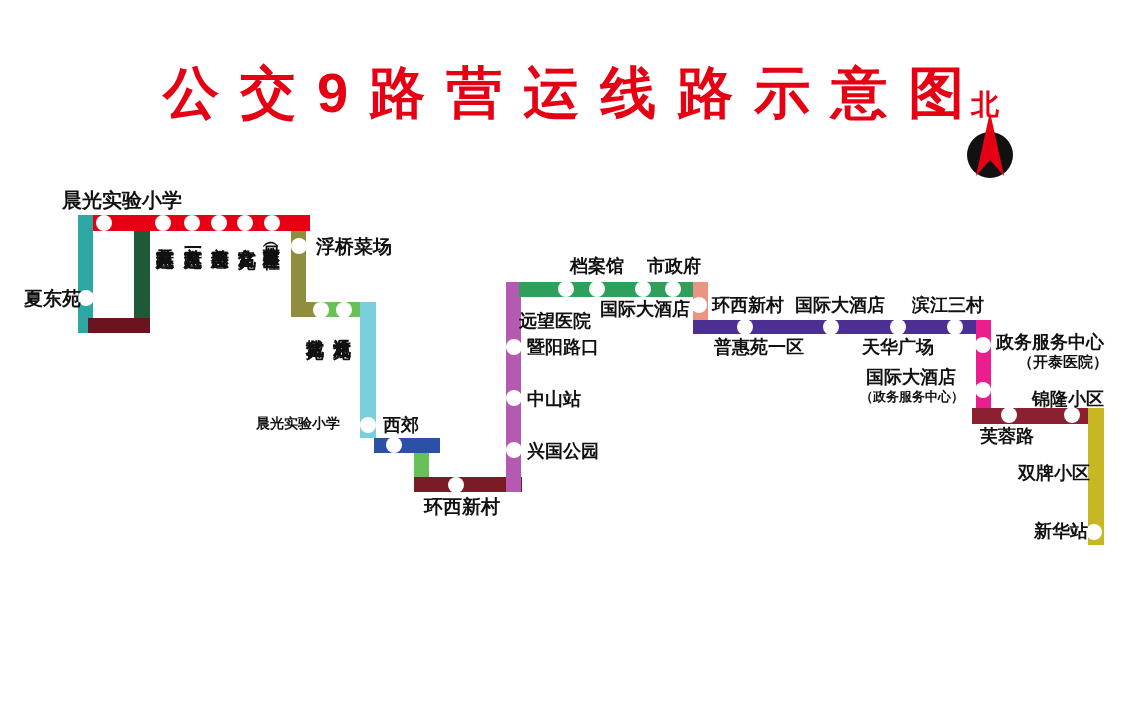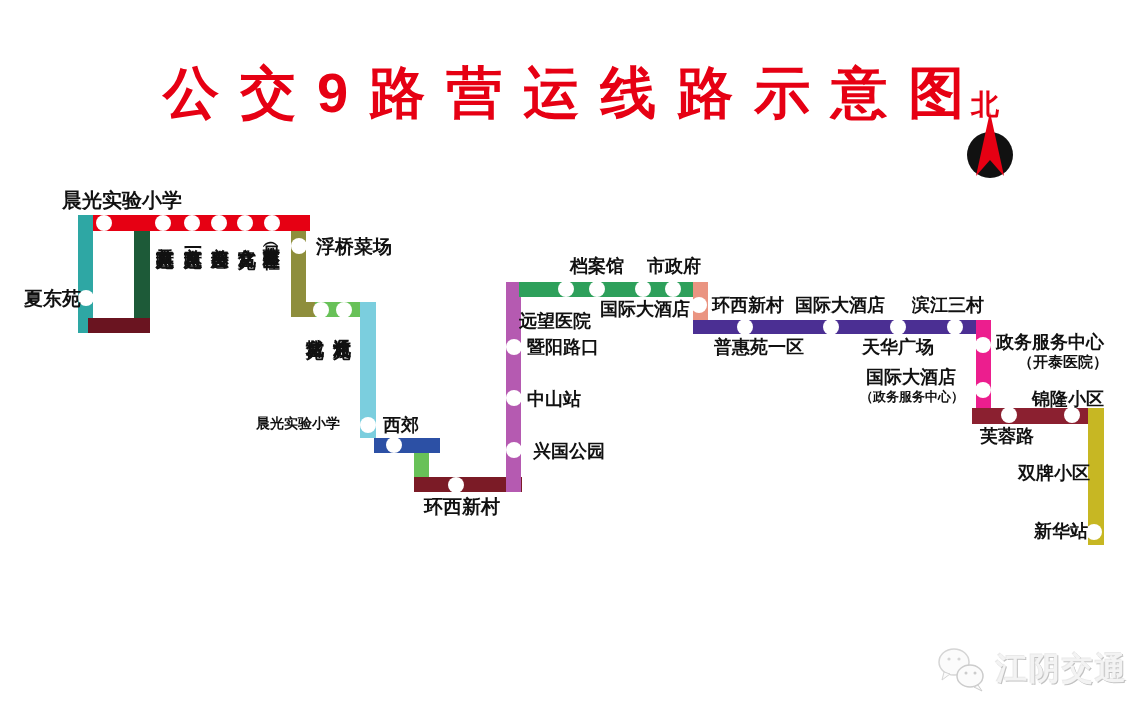--- a/index.html
+++ b/index.html
@@ -92,21 +92,21 @@
       <div class="lbl lbl-v" style="left: 305px; top: 324px; font-size: 18px;">城富化苑</div>
       <div class="dot" style="left: 336px; top: 302px;"></div>
       <div class="lbl lbl-v" style="left: 332px; top: 324px; font-size: 18px;">通渡化苑</div>
       <div class="dot" style="left: 360px; top: 417px;"></div>
       <div class="lbl" style="left: 256px; top: 416px; font-size: 14px;">晨光实验小学</div>
       <div class="dot" style="left: 386px; top: 437px;"></div>
       <div class="lbl" style="left: 383px; top: 416px; font-size: 18px;">西郊</div>
       <div class="dot" style="left: 448px; top: 477px;"></div>
       <div class="lbl" style="left: 424px; top: 497px; font-size: 19px;">环西新村</div>
       <div class="dot" style="left: 506px; top: 442px;"></div>
-      <div class="lbl" style="left: 527px; top: 442px; font-size: 18px; margin-left: 6px;">兴国公园</div>
+      <div class="lbl" style="left: 527px; top: 442px; font-size: 18px;">兴国公园</div>
       <div class="dot" style="left: 506px; top: 390px;"></div>
       <div class="lbl" style="left: 527px; top: 390px; font-size: 18px;">中山站</div>
       <div class="dot" style="left: 506px; top: 339px;"></div>
       <div class="lbl" style="left: 527px; top: 338px; font-size: 18px;">暨阳路口</div>
       <div class="dot" style="left: 558px; top: 281px;"></div>
       <div class="lbl" style="left: 519px; top: 300px; font-size: 18px; margin-top: 12px;">远望医院</div>
       <div class="dot" style="left: 589px; top: 281px;"></div>
       <div class="lbl" style="left: 570px; top: 257px; font-size: 18px;">档案馆</div>
       <div class="dot" style="left: 635px; top: 281px;"></div>
       <div class="lbl" style="left: 600px; top: 300px; font-size: 18px; text-align: right;">国际大酒店</div>
@@ -130,27 +130,14 @@
       <div class="lbl note" style="left: 860px; top: 390px; font-size: 13px;">（政务服务中心）</div>
       <div class="dot" style="left: 1001px; top: 407px;"></div>
       <div class="lbl" style="left: 980px; top: 427px; font-size: 18px;">芙蓉路</div>
       <div class="dot" style="left: 1064px; top: 407px;"></div>
       <div class="lbl" style="left: 1032px; top: 390px; font-size: 18px;">锦隆小区</div>
       <div class="lbl" style="left: 1018px; top: 464px; font-size: 18px;">双牌小区</div>
       <div class="dot" style="left: 1086px; top: 524px;"></div>
       <div class="lbl" style="left: 1034px; top: 522px; font-size: 18px;">新华站</div>
     </div>
 
-  <div class="watermark">
-    <svg width="56" height="50" viewBox="0 0 56 50">
-      <ellipse cx="20" cy="18" rx="15" ry="13" fill="#fbfbfb" stroke="#d5d5d5" stroke-width="1.5"></ellipse>
-      <polygon points="10,28 16,30 8,36" fill="#fbfbfb" stroke="#d5d5d5" stroke-width="1"></polygon>
-      <circle cx="15" cy="15" r="1.6" fill="#d5d5d5"></circle>
-      <circle cx="25" cy="15" r="1.6" fill="#d5d5d5"></circle>
-      <ellipse cx="36" cy="32" rx="13" ry="11" fill="#fbfbfb" stroke="#cccccc" stroke-width="1.5"></ellipse>
-      <polygon points="44,41 40,43 48,47" fill="#fbfbfb" stroke="#cccccc" stroke-width="1"></polygon>
-      <circle cx="32" cy="29" r="1.5" fill="#cccccc"></circle>
-      <circle cx="41" cy="29" r="1.5" fill="#cccccc"></circle>
-    </svg>
-    <span class="wm-text">江阴交通</span>
-  </div>
 
 </div>
 
 </body></html>

